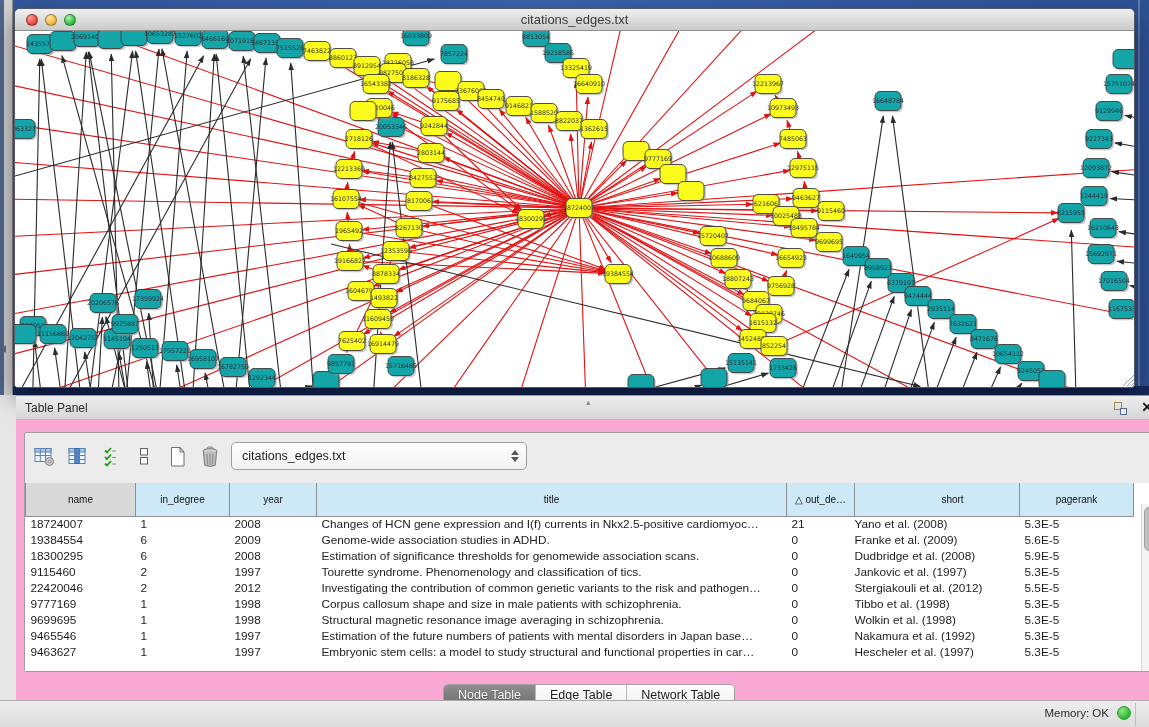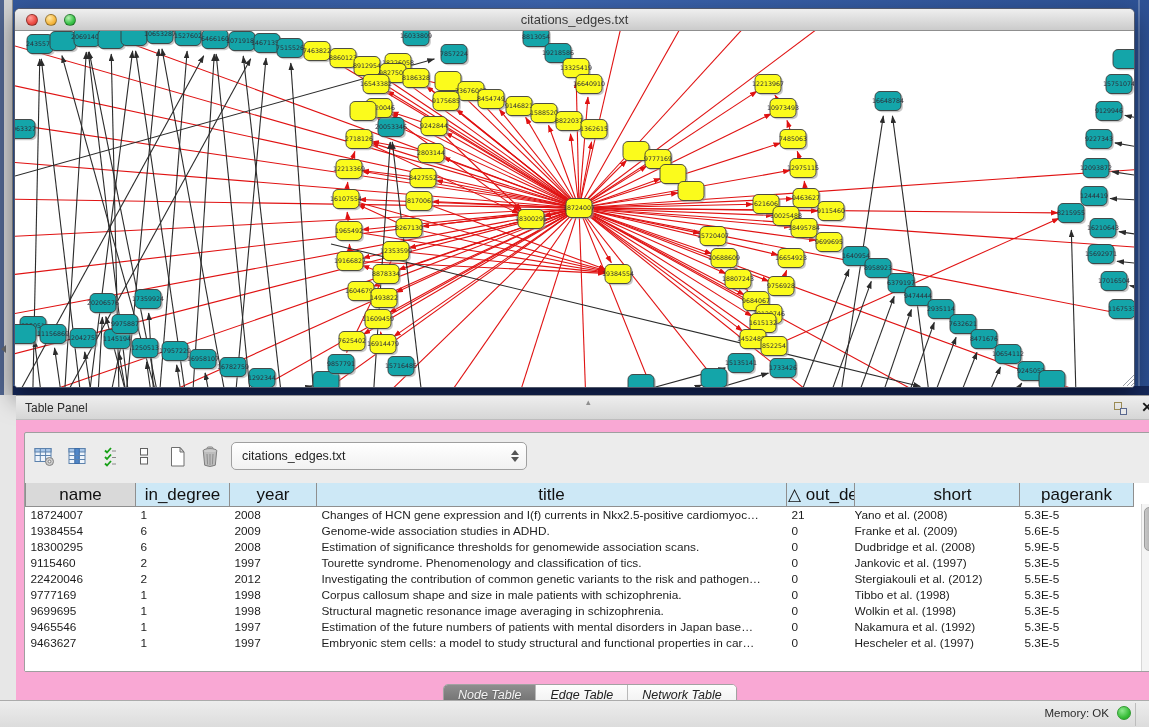--- a/index.html
+++ b/index.html
@@ -49,32 +49,32 @@
   .tool{width:24px;height:24px;display:flex;align-items:center;justify-content:center;cursor:pointer;}
   .combo{position:absolute;left:206px;top:9px;width:296px;height:28px;border:1px solid #9f9f9f;border-radius:5px;
          background:linear-gradient(#ffffff,#f1f1f1);display:flex;align-items:center;cursor:pointer;}
   .combo .val{flex:1;padding-left:10px;font-size:12.5px;color:#1e1e1e;}
   .combo .arrows{width:18px;display:flex;flex-direction:column;align-items:center;gap:2px;padding-right:4px;}
   .combo .up{width:0;height:0;border-left:4px solid transparent;border-right:4px solid transparent;border-bottom:5px solid #555;}
   .combo .down{width:0;height:0;border-left:4px solid transparent;border-right:4px solid transparent;border-top:5px solid #555;}
 
   .table-wrap{position:absolute;left:0;top:50px;width:1131px;height:188px;background:#fff;overflow:hidden;}
   table.datatable{border-collapse:collapse;table-layout:fixed;width:1108px;font-size:11.8px;color:#1c1c1c;}
-  table.datatable th{height:21px;background:#cde8f6;border:1px solid #8f8f8f;border-top:none;
-      font-weight:normal;font-size:17px;color:#111;text-align:center;overflow:hidden;white-space:nowrap;cursor:pointer;}
+  table.datatable th{height:33px;background:#cde8f6;border:1px solid #8f8f8f;border-top:none;
+      font-weight:normal;font-size:10px;color:#111;text-align:center;overflow:hidden;white-space:nowrap;cursor:pointer;}
   table.datatable th:first-child{background:#d9d9d9;}
   table.datatable td{height:16px;padding:0 0 0 5px;overflow:hidden;white-space:nowrap;cursor:default;}
   table.datatable td.c-short{text-align:left;padding:0;}
   .vscroll{position:absolute;right:0;top:21px;width:15px;height:167px;background:#f4f4f4;border-left:1px solid #d7d7d7;}
   .vscroll .thumb{position:absolute;left:2px;top:3px;width:10px;height:44px;border-radius:6px;
                   background:linear-gradient(90deg,#c7c7c7,#a9a9a9);border:1px solid #9a9a9a;cursor:pointer;}
 
   .tabsbar{position:absolute;left:0;top:287px;width:1149px;height:30px;}
   .segctl{position:absolute;left:427px;top:2px;height:22px;display:flex;border:1px solid #a2a2a2;border-radius:5px;
-          overflow:hidden;background:#fbfbfb;box-shadow:0 1px 1px rgba(0,0,0,.12);font-style:italic;}
+          overflow:hidden;background:#fbfbfb;box-shadow:0 1px 1px rgba(0,0,0,.12);}
   .seg{height:100%;display:flex;align-items:center;justify-content:center;font-size:12.5px;color:#222;
        padding:0 14px;border-left:1px solid #b9b9b9;cursor:pointer;background:linear-gradient(#fdfdfd,#f0f0f0);}
   .seg:first-child{border-left:none;}
   .seg.active{background:linear-gradient(#8e8e8e,#6e6e6e);color:#f4f4f4;text-shadow:0 1px 1px rgba(0,0,0,.3);}
 
   
   .statusbar{position:absolute;left:0;top:700px;width:1149px;height:27px;
              background:linear-gradient(#ededed,#dcdcdc);border-top:1px solid #ababab;}
   .mem{position:absolute;right:40px;top:6px;font-size:11.5px;color:#2c2c2c;}
   .memdot{position:absolute;right:18px;top:5px;width:14px;height:14px;border-radius:50%;

